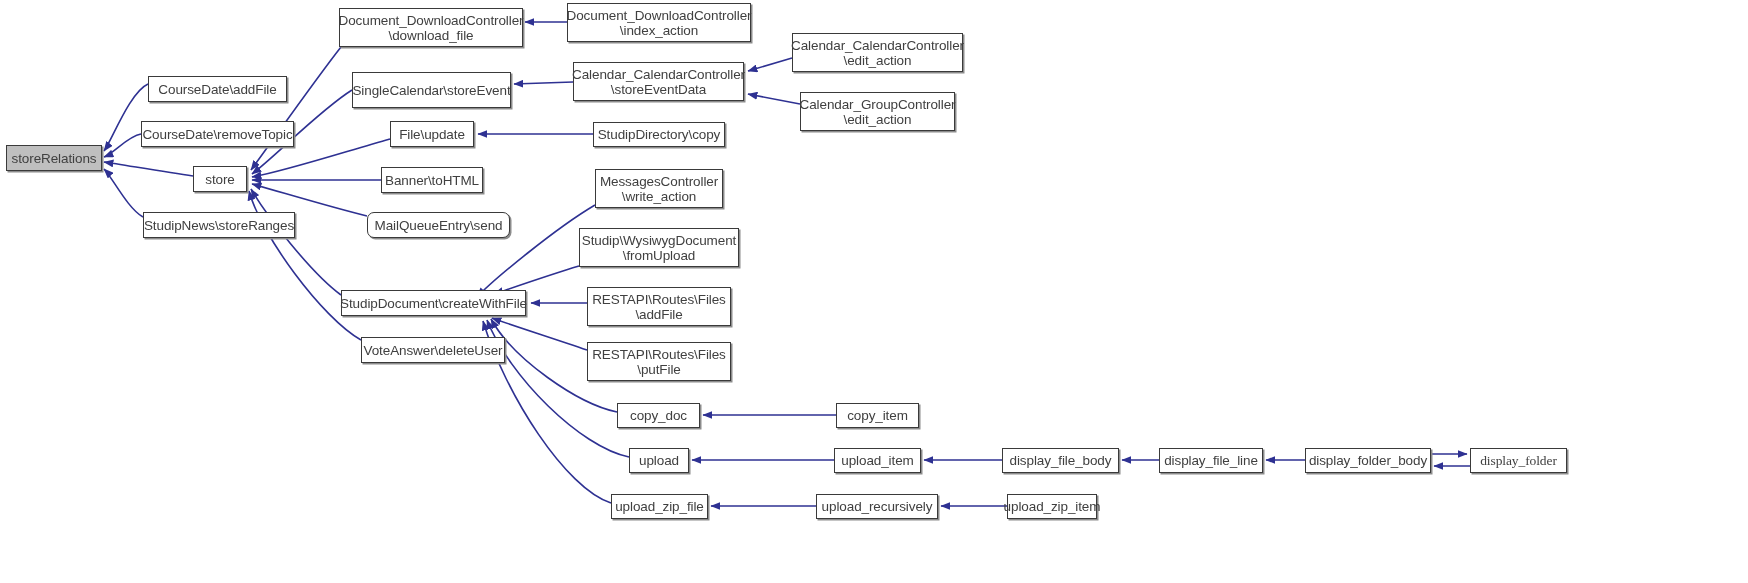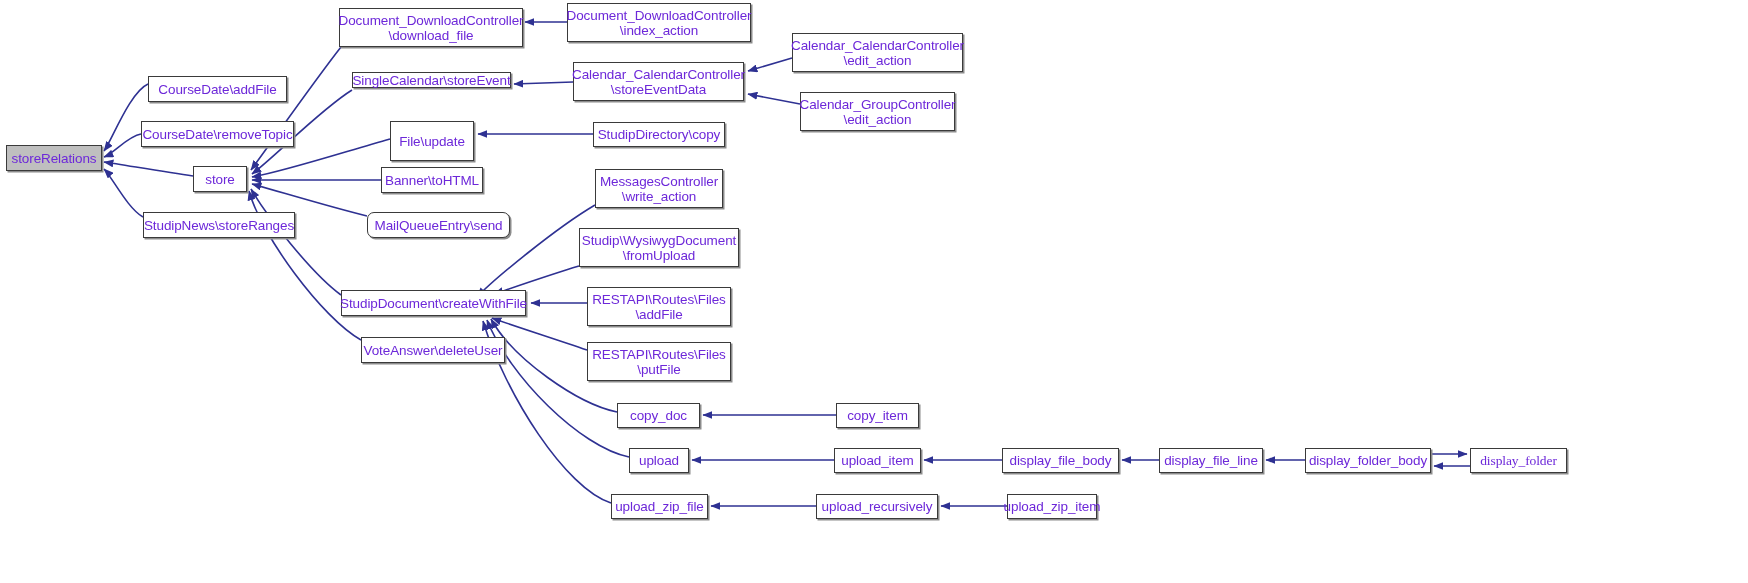--- a/index.html
+++ b/index.html
@@ -24,21 +24,21 @@
     top: 0;
     width: 1748px;
     height: 583px;
     pointer-events: none;
   }
   .node {
     position: absolute;
     box-sizing: border-box;
     border: 1px solid #3a3a3a;
     background: #ffffff;
-    color: #6d28d9;
+    color: #404040;
     display: flex;
     align-items: center;
     justify-content: center;
     text-align: center;
     font-size: 13.5px;
     line-height: 15px;
     letter-spacing: -0.1px;
     white-space: pre-line;
     box-shadow: 1.5px 1.5px 0 0 #8c8c8c;
     z-index: 5;
@@ -93,22 +93,22 @@
       </g>
   </svg>
   <div id="node-layer">
       <div class="node highlight" style="left: 6px; top: 145px; width: 96px; height: 26px;">storeRelations</div>
       <div class="node" style="left: 148px; top: 76px; width: 139px; height: 26px;">CourseDate\addFile</div>
       <div class="node" style="left: 141px; top: 121px; width: 153px; height: 26px;">CourseDate\removeTopic</div>
       <div class="node" style="left: 143px; top: 212px; width: 152px; height: 26px;">StudipNews\storeRanges</div>
       <div class="node" style="left: 193px; top: 166px; width: 54px; height: 26px;">store</div>
       <div class="node" style="left: 339px; top: 8px; width: 184px; height: 39px;">Document_DownloadController
 \download_file</div>
-      <div class="node" style="left: 352px; top: 72px; width: 159px; height: 16px;">SingleCalendar\storeEvent</div>
-      <div class="node" style="left: 390px; top: 121px; width: 84px; height: 40px;">File\update</div>
+      <div class="node" style="left: 352px; top: 72px; width: 159px; height: 36px;">SingleCalendar\storeEvent</div>
+      <div class="node" style="left: 390px; top: 121px; width: 84px; height: 26px;">File\update</div>
       <div class="node" style="left: 381px; top: 167px; width: 102px; height: 26px;">Banner\toHTML</div>
       <div class="node" style="left: 367px; top: 212px; width: 143px; height: 26px; border-radius: 7px;">MailQueueEntry\send</div>
       <div class="node" style="left: 341px; top: 290px; width: 185px; height: 26px;">StudipDocument\createWithFile</div>
       <div class="node" style="left: 361px; top: 337px; width: 144px; height: 26px;">VoteAnswer\deleteUser</div>
       <div class="node" style="left: 567px; top: 3px; width: 184px; height: 39px;">Document_DownloadController
 \index_action</div>
       <div class="node" style="left: 573px; top: 62px; width: 171px; height: 39px;">Calendar_CalendarController
 \storeEventData</div>
       <div class="node" style="left: 593px; top: 122px; width: 132px; height: 25px;">StudipDirectory\copy</div>
       <div class="node" style="left: 595px; top: 169px; width: 128px; height: 39px;">MessagesController

